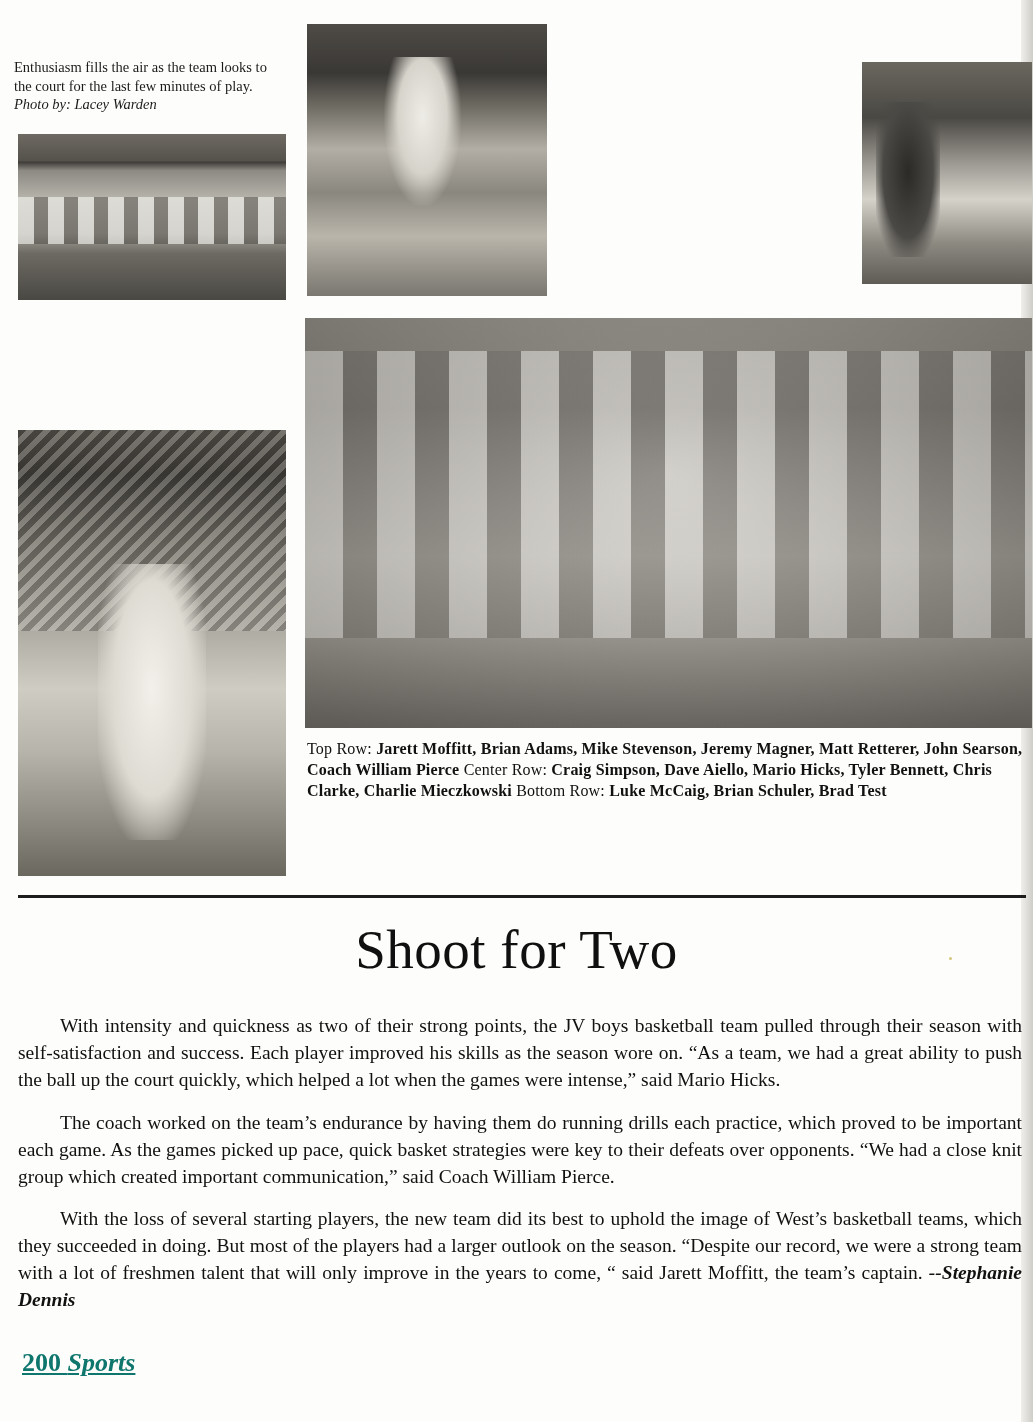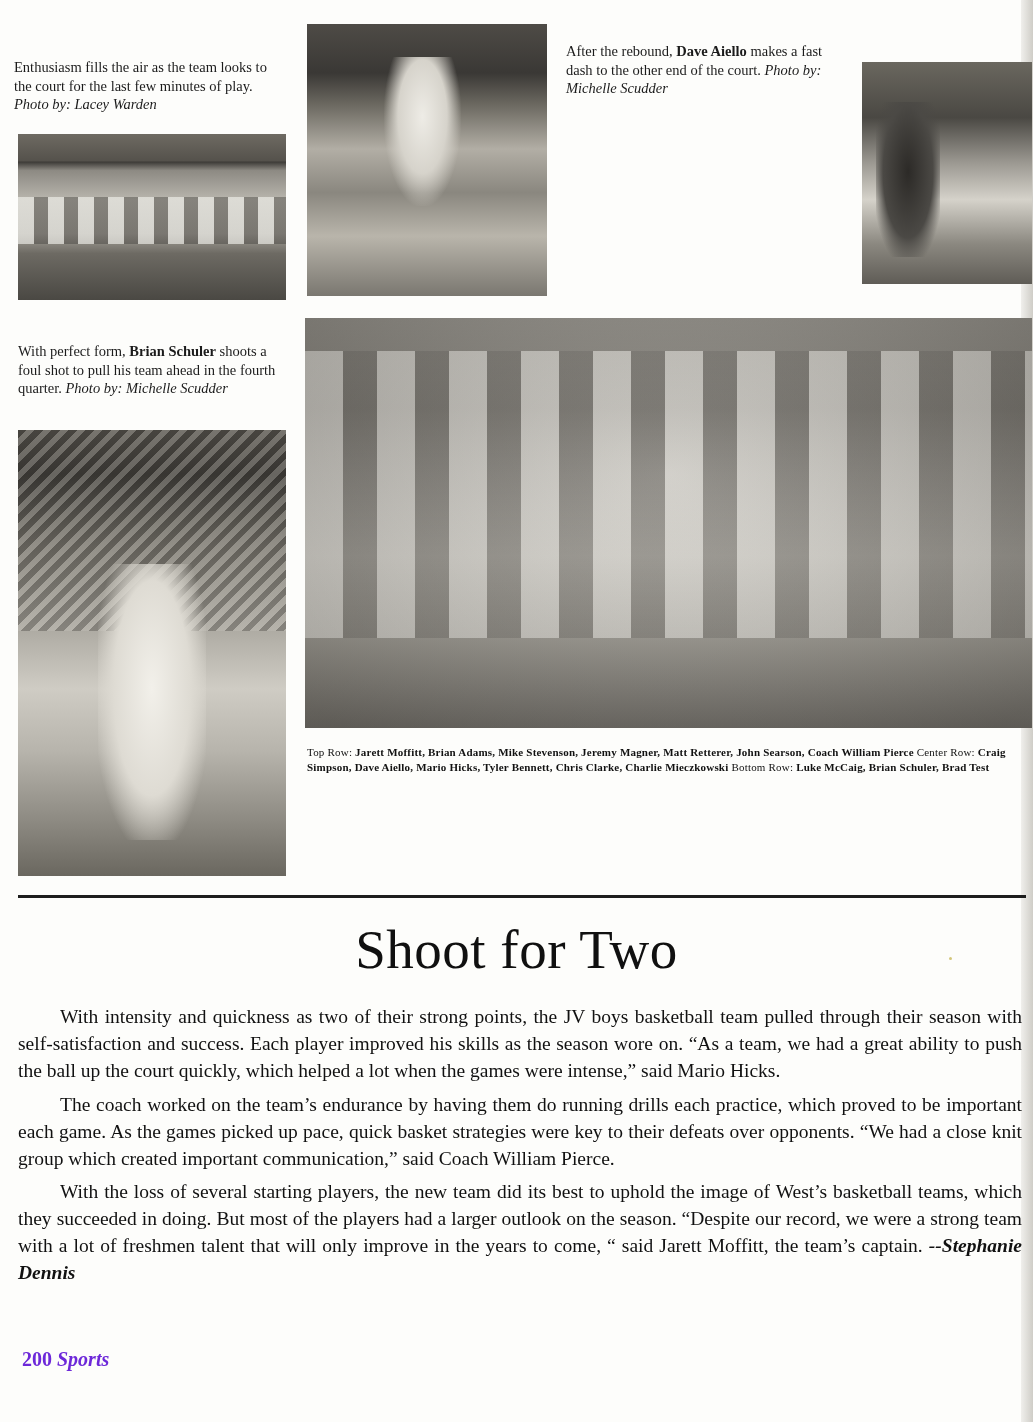--- a/index.html
+++ b/index.html
@@ -119,25 +119,24 @@
   .ph-team::after {
     content: "";
     position: absolute; left: 0; top: 0;
     width: 100%; height: 100%;
     background: radial-gradient(ellipse at 50% 38%, rgba(255,255,255,.12) 0%, rgba(40,38,35,.25) 95%);
   }
 
   .team-caption {
     position: absolute;
     font-family: "Liberation Serif", serif;
-    font-size: 11px;
+    font-size: 16px;
     line-height: 1.32;
     letter-spacing: .2px;
     color: #111;
-    margin-top: 7px;
   }
   .team-caption b { font-weight: bold; }
 
   .divider {
     position: absolute;
     background: #1d1d1d;
   }
 
   .headline {
     position: absolute;
@@ -151,30 +150,31 @@
   }
 
   .article {
     position: absolute;
     font-family: "Liberation Serif", serif;
     font-size: 19.5px;
     line-height: 1.38;
     color: #111;
     text-align: justify;
   }
-  .article p { margin: 7px 0 1px 0; text-indent: 42px; }
+  .article p { margin: 16px 0 1px 0; text-indent: 42px; }
   .article p i { font-style: italic; font-weight: bold; }
 
   .folio {
     position: absolute;
     font-family: "Liberation Serif", serif;
-    font-size: 20px;
+    font-size: 26px;
     font-weight: bold;
     font-style: italic;
-    color: #6d28d9;
+    color: #0f766e;
+    text-decoration: underline;
   }
   .folio .num { font-style: normal; }
 
   .speck {
     position: absolute;
     width: 3px; height: 3px;
     background: #c8b85a;
     border-radius: 50%;
     opacity: .8;
   }
@@ -188,32 +188,24 @@
 
   <div class="caption" style="left:14px; top:58px; width:268px;">
     <span>Enthusiasm fills the air as the team looks to the court for the last few minutes of play.</span>
     <i>Photo by: Lacey Warden</i>
   </div>
 
   <div class="photo ph-bench" style="left:18px; top:134px; width:268px; height:166px;"></div>
 
   <div class="photo ph-drive" style="left:307px; top:24px; width:240px; height:272px;"></div>
 
-  <div class="caption" style="left:566px; top:42px; width:280px;">
-    <span>After the rebound, </span><b>Dave Aiello</b><span> makes a fast dash to the other end of the court.</span>
-    <i>Photo by: Michelle Scudder</i>
-  </div>
 
 
   <div class="photo ph-defense" style="left:862px; top:62px; width:170px; height:222px;"></div>
 
-  <div class="caption" style="left:18px; top:342px; width:270px;">
-    <span>With perfect form, </span><b>Brian Schuler</b><span> shoots a foul shot to pull his team ahead in the fourth quarter.</span>
-    <i>Photo by: Michelle Scudder</i>
-  </div>
 
   <div class="photo ph-freethrow" style="left:18px; top:430px; width:268px; height:446px;"></div>
 
   <div class="photo ph-team" style="left:305px; top:318px; width:727px; height:410px;"></div>
 
   <div class="team-caption" style="left:307px; top:738px; width:722px;">
     <span>Top Row:</span>
     <b>Jarett Moffitt, Brian Adams, Mike Stevenson, Jeremy Magner, Matt Retterer, John Searson, Coach William Pierce</b>
     <span>Center Row:</span>
     <b>Craig Simpson, Dave Aiello, Mario Hicks, Tyler Bennett, Chris Clarke, Charlie Mieczkowski</b>

